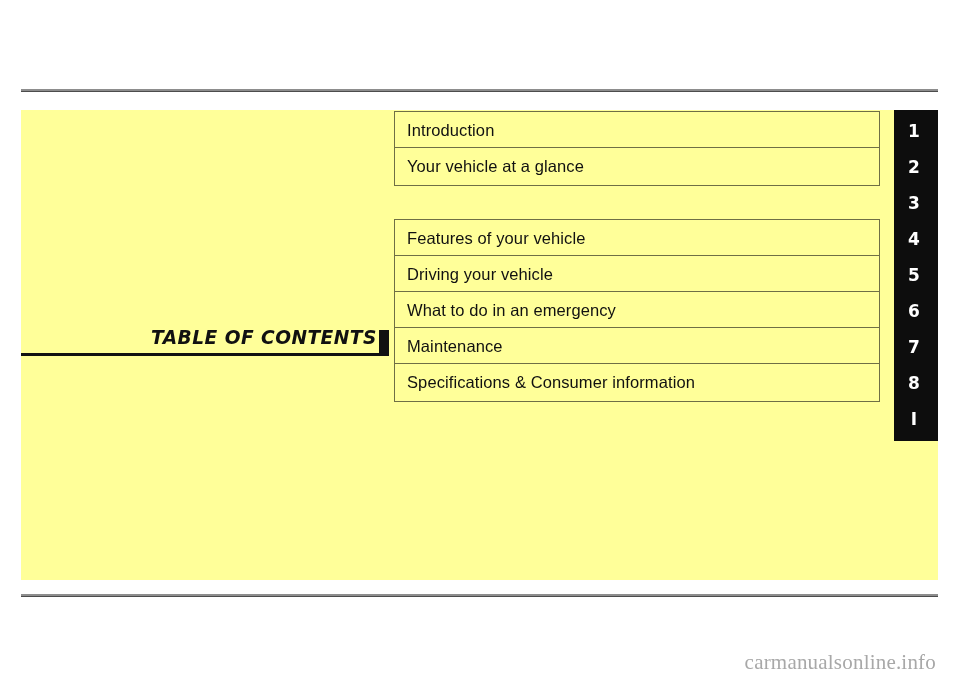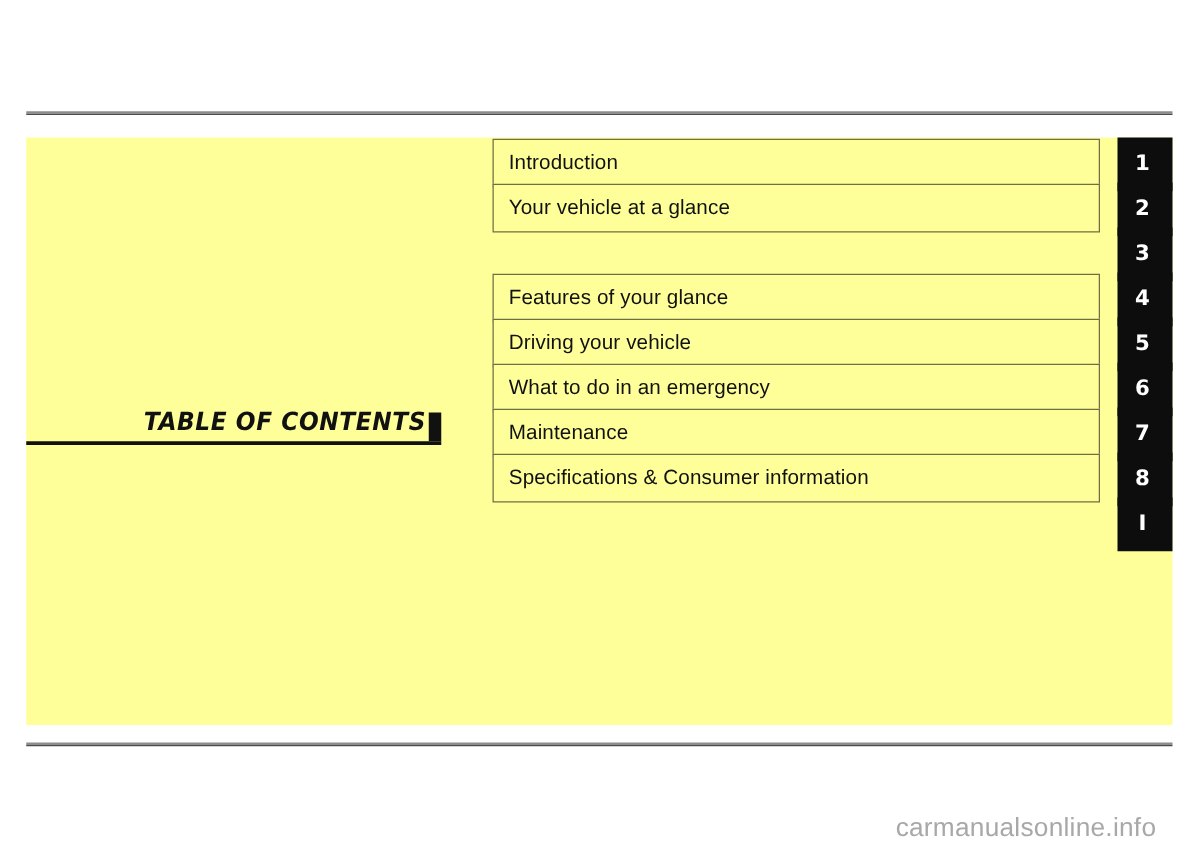--- a/index.html
+++ b/index.html
@@ -56,20 +56,21 @@
     background: #ffff99;
   }
 
   
   .title-block {
     position: absolute;
     left: 0px;
     top: 212px;
     width: 332px;
     height: 34px;
+    padding-left: 36px;
   }
   .title-text {
     position: absolute;
     right: 12px;
     bottom: 7px;
     font-family: "DejaVu Sans", sans-serif;
     font-size: 20px;
     font-weight: bold;
     font-style: italic;
     letter-spacing: 0.5px;
@@ -147,23 +148,23 @@
     font-weight: bold;
     color: #ffffff;
     line-height: 1;
     position: relative;
     left: -2px;
   }
 
   
   .watermark {
     position: absolute;
-    right: 35px;
+    right: 24px;
     bottom: 14px;
-    font-family: Liberation Sans, sans-serif;
+    font-family: Liberation Serif, serif;
     font-size: 21px;
     color: #a8a8a8;
     letter-spacing: 0.2px;
     white-space: nowrap;
   }
 </style>
 </head>
 <body>
 
 <div class="page">
@@ -202,21 +203,21 @@
       </div>
 
       <div class="row">
         <div class="row-tab">
           <span class="row-tab-number">3</span>
         </div>
       </div>
 
       <div class="row">
         <div class="row-box">
-          <span class="row-label">Features of your glance</span>
+          <span class="row-label">Features of your vehicle</span>
         </div>
         <div class="row-tab">
           <span class="row-tab-number">4</span>
         </div>
       </div>
 
       <div class="row">
         <div class="row-box">
           <span class="row-label">Driving your vehicle</span>
         </div>

